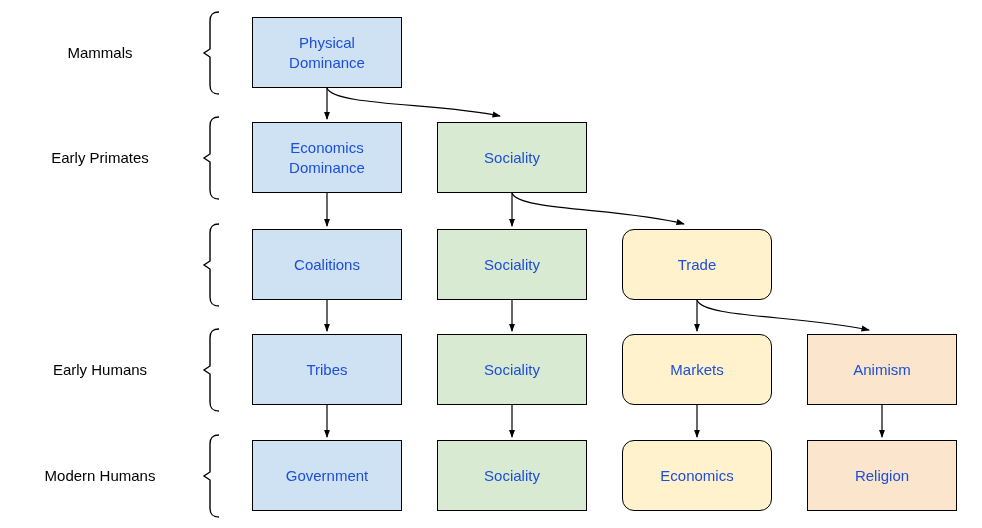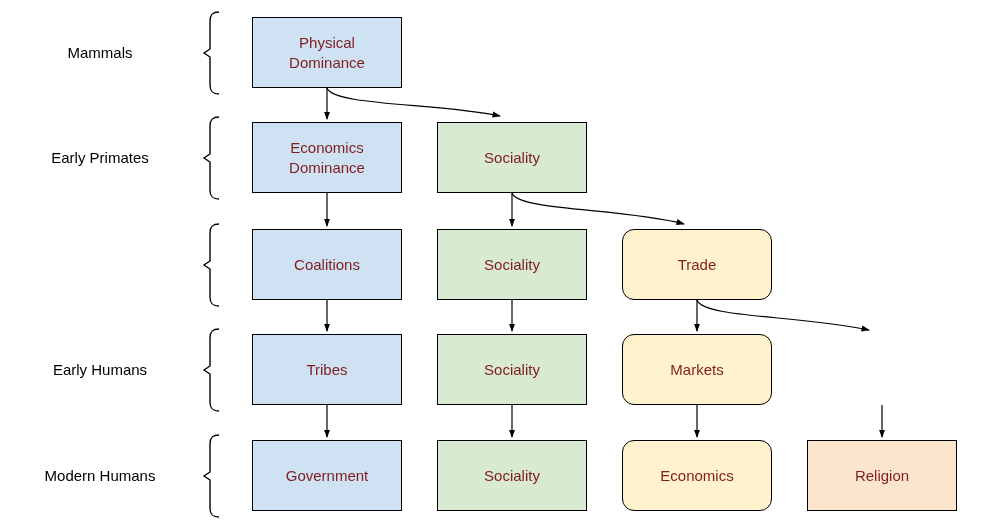--- a/index.html
+++ b/index.html
@@ -30,21 +30,21 @@
     width: 150px;
     height: 71px;
     border: 1px solid #000000;
     box-sizing: border-box;
     display: flex;
     align-items: center;
     justify-content: center;
     text-align: center;
     font-size: 15px;
     line-height: 1.3;
-    color: #7f1d1d;
+    color: #1d4ed8;
     padding: 0 24px;
   }
   .fill-blue   { background: #cfe2f3; }
   .fill-green  { background: #d9ead3; }
   .fill-yellow { background: #fff2cc; border-radius: 12px; }
   .fill-orange { background: #fce5cd; }
   .brace { fill: none; stroke: #000000; stroke-width: 1.4; }
   .edge  { fill: none; stroke: #000000; stroke-width: 1.2; }
 </style>
 </head>
@@ -88,18 +88,19 @@
 
   <div class="node fill-blue" style="left:252px; top:17px">Physical Dominance</div>
   <div class="node fill-blue" style="left:252px; top:122px">Economics Dominance</div>
   <div class="node fill-green" style="left:437px; top:122px">Sociality</div>
   <div class="node fill-blue" style="left:252px; top:229px">Coalitions</div>
   <div class="node fill-green" style="left:437px; top:229px">Sociality</div>
   <div class="node fill-yellow" style="left:622px; top:229px">Trade</div>
   <div class="node fill-blue" style="left:252px; top:334px">Tribes</div>
   <div class="node fill-green" style="left:437px; top:334px">Sociality</div>
   <div class="node fill-yellow" style="left:622px; top:334px">Markets</div>
+  <div class="node fill-orange" style="left:807px; top:334px">Animism</div>
   <div class="node fill-blue" style="left:252px; top:440px">Government</div>
   <div class="node fill-green" style="left:437px; top:440px">Sociality</div>
   <div class="node fill-yellow" style="left:622px; top:440px">Economics</div>
   <div class="node fill-orange" style="left:807px; top:440px">Religion</div>
 
 </div>
 
 </body></html>

